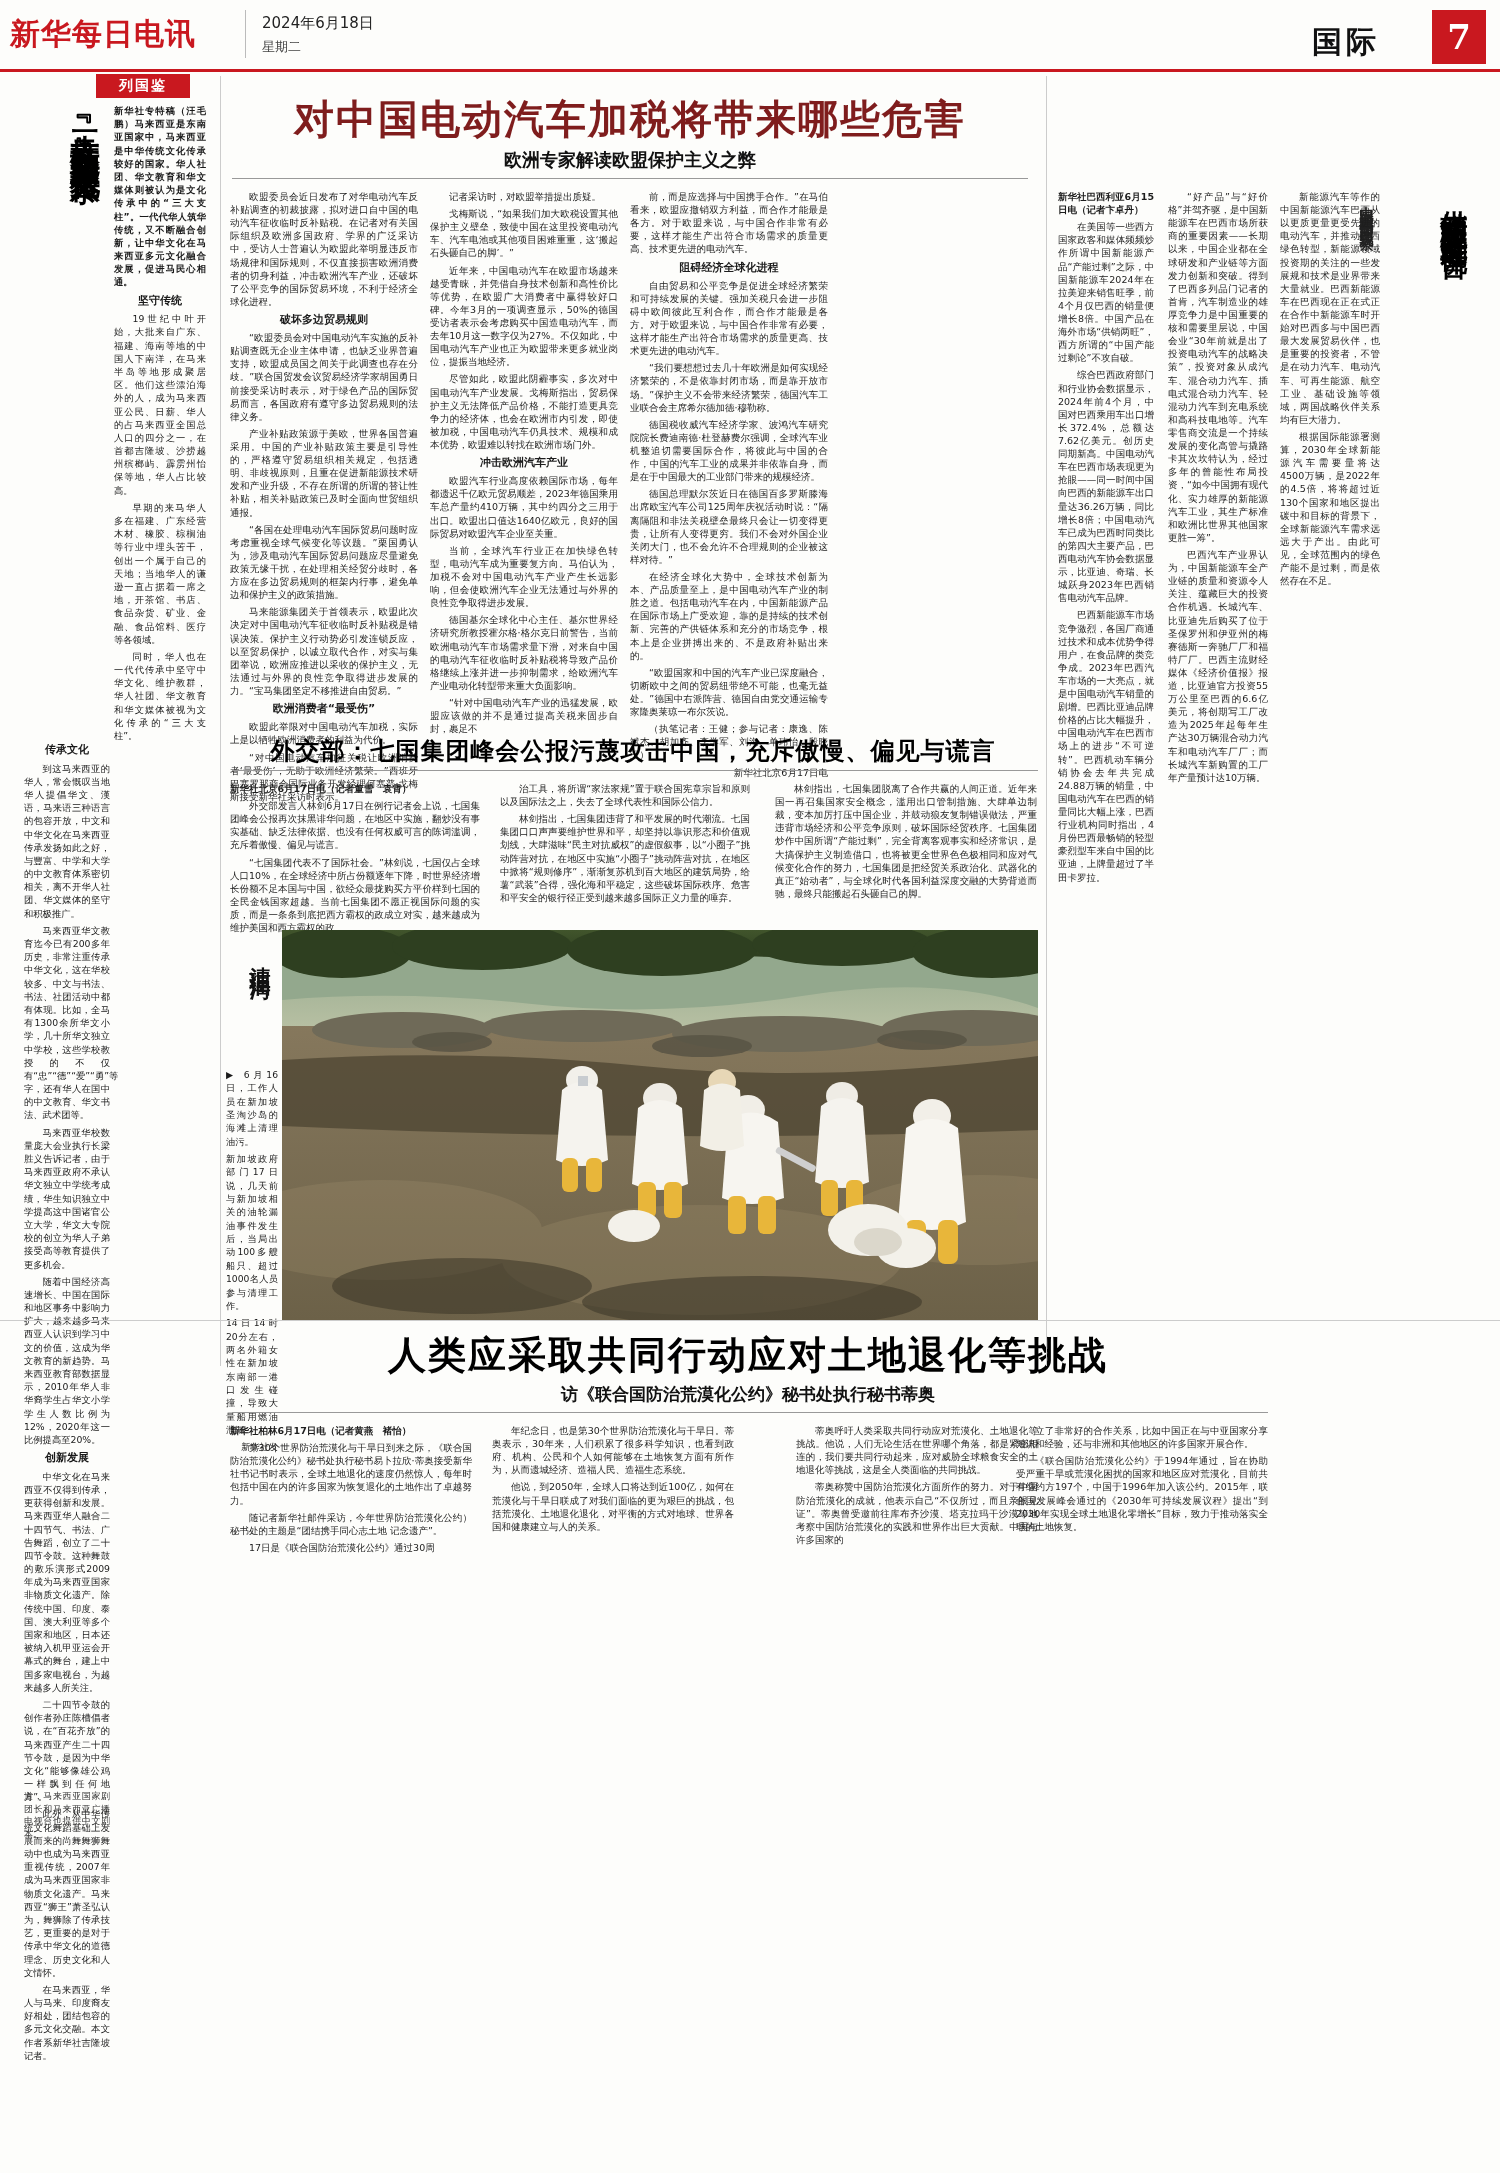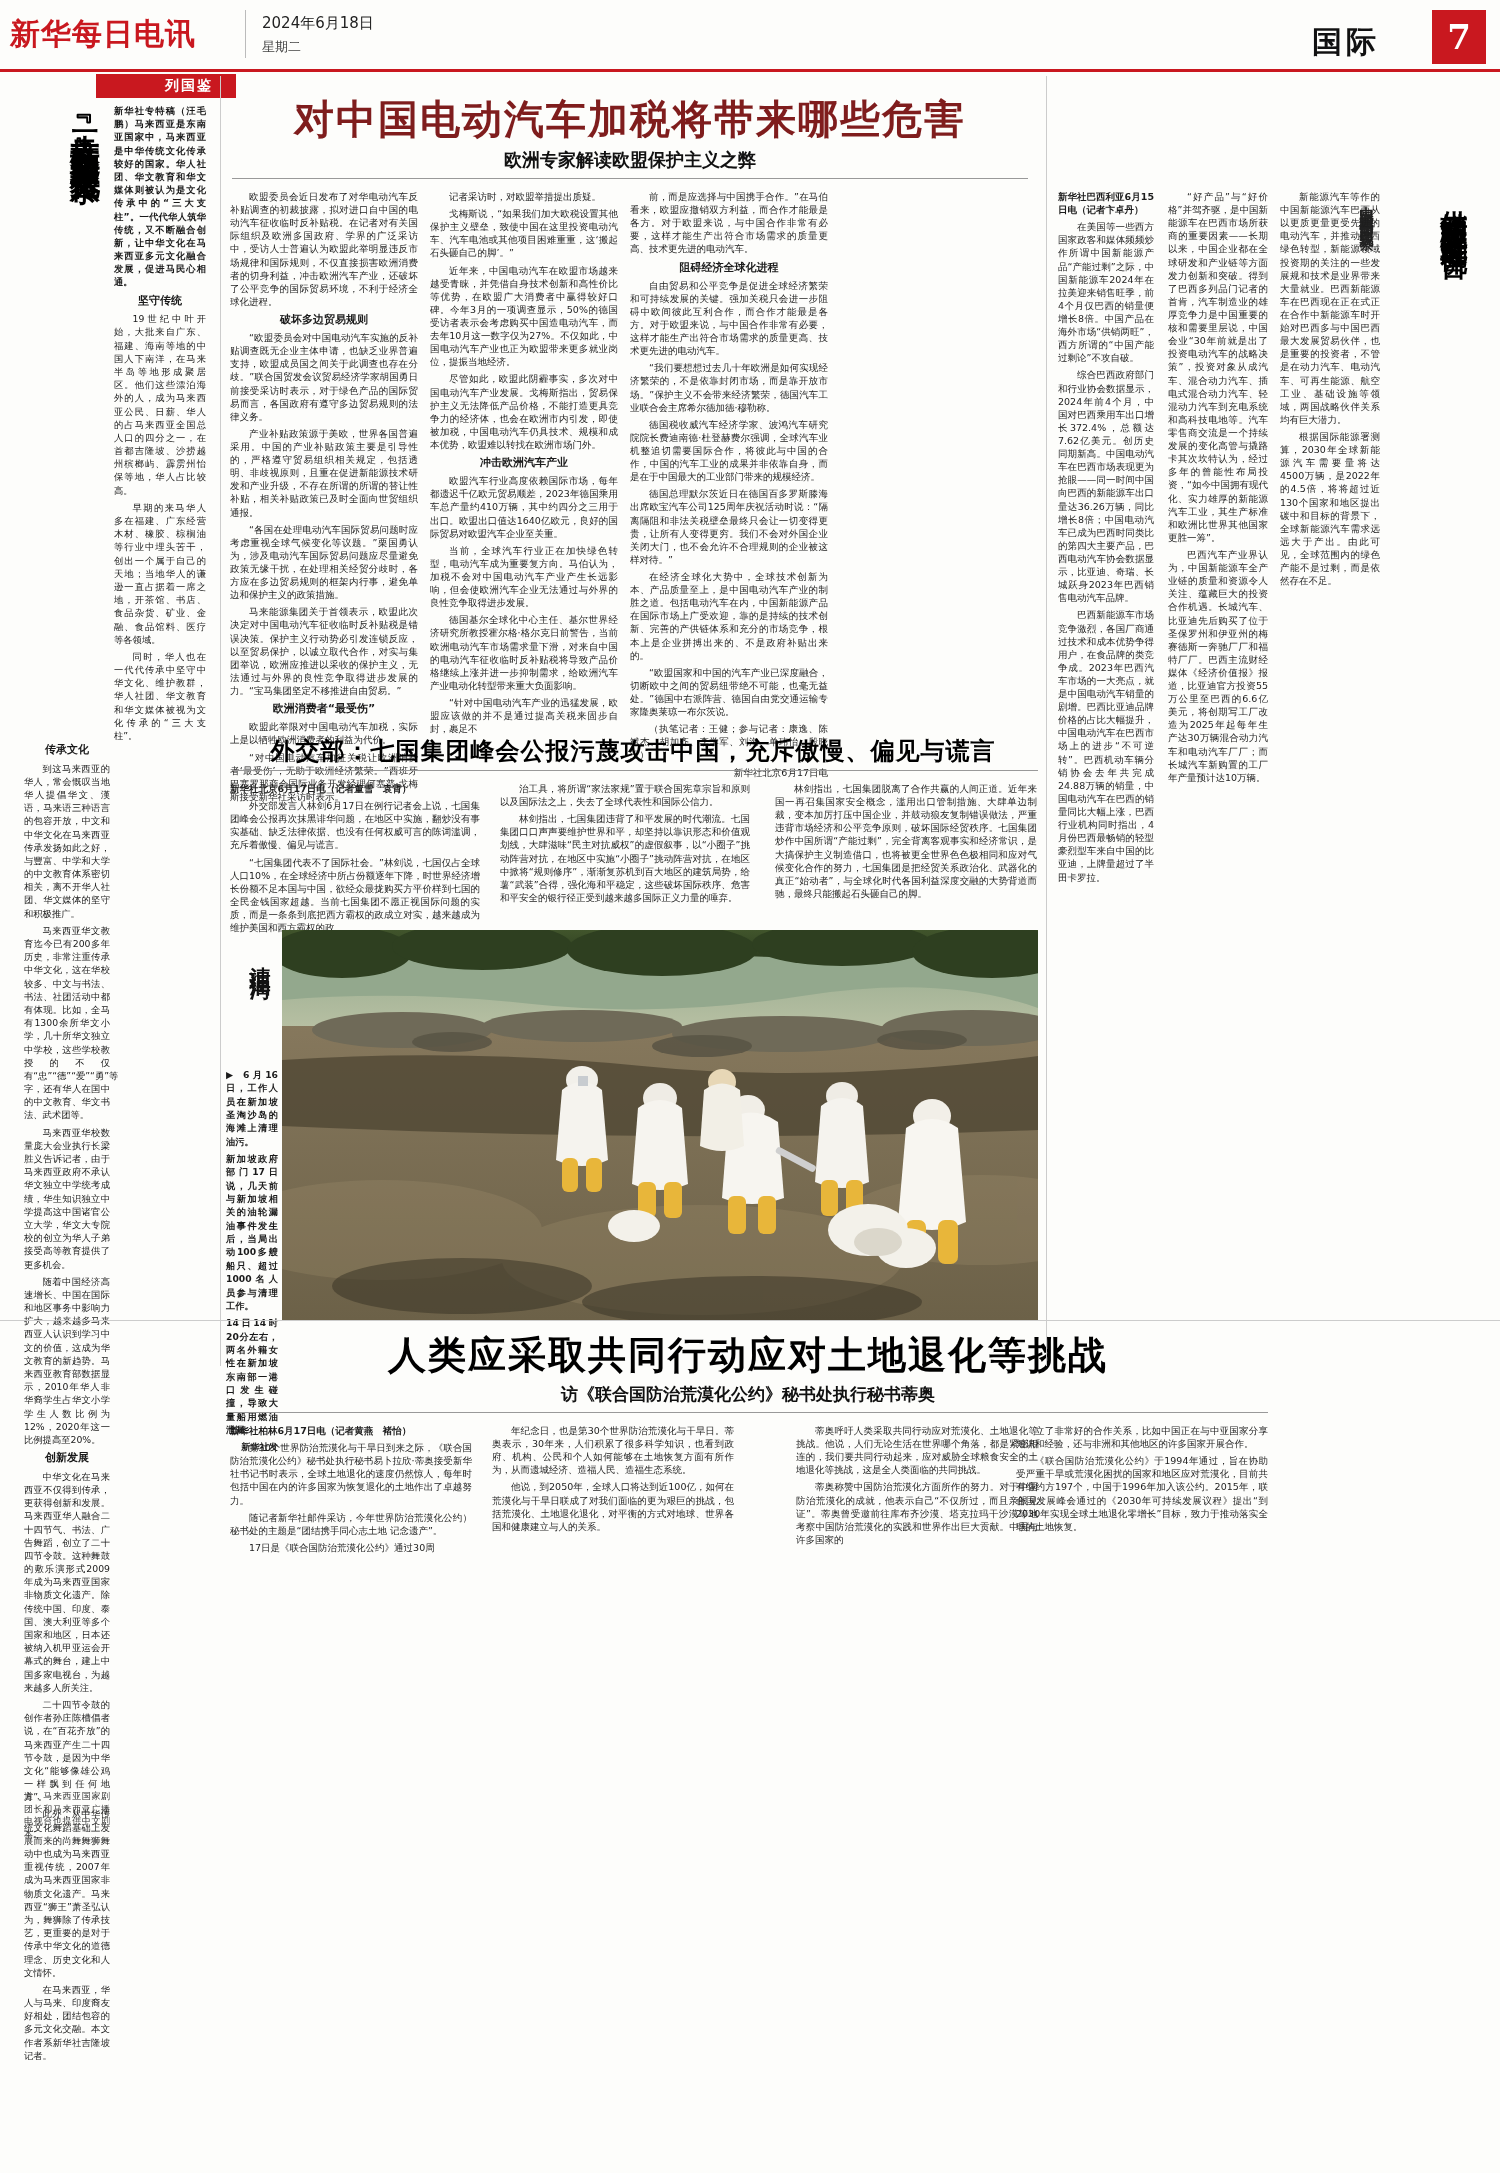--- a/index.html
+++ b/index.html
@@ -65,21 +65,20 @@
   }
   .byline { font-weight:bold; text-indent:0 !important; }
   .dateline-end { text-align:right; text-indent:0 !important; }
 
   
   .tag-lieguojian {
     position:absolute; left:96px; top:74px; width:94px; height:24px;
     background:#c9181f; color:#fff; font-weight:bold; font-size:14px;
     display:flex; align-items:center; justify-content:center;
     letter-spacing:2px;
-    padding-left:46px;
   }
   .vhead {
     position:absolute; left:28px; top:104px; width:76px; height:620px;
     writing-mode:vertical-rl; text-orientation:upright;
     font-family:"DejaVu Serif", serif;
     font-weight:bold; font-size:30px; line-height:1.28;
     letter-spacing:3px; color:#000;
   }
 
   
@@ -138,21 +137,21 @@
   .cap-vert {
     position:absolute; left:228px; top:950px; width:46px; height:110px;
     writing-mode:vertical-rl; text-orientation:upright;
     font-family:"DejaVu Serif", serif; font-weight:bold; font-size:21px;
     letter-spacing:4px; color:#111;
   }
   .cap-text {
     position:absolute; left:226px; top:1000px; width:52px;
     font-size:9.2px; line-height:1.45; text-align:justify;
   }
-  .cap-text p { margin:0 0 4px 0; text-indent:0;font-weight:bold; }
+  .cap-text p { margin:0 0 4px 0; text-indent:0; }
 
   
   .bot-head {
     position:absolute; left:228px; top:1330px; width:1040px;
     text-align:center;
     font-family:"DejaVu Serif", serif;
     font-weight:bold; font-size:38px; letter-spacing:2px; color:#000;
   }
   .bot-sub {
     position:absolute; left:228px; top:1383px; width:1040px;

